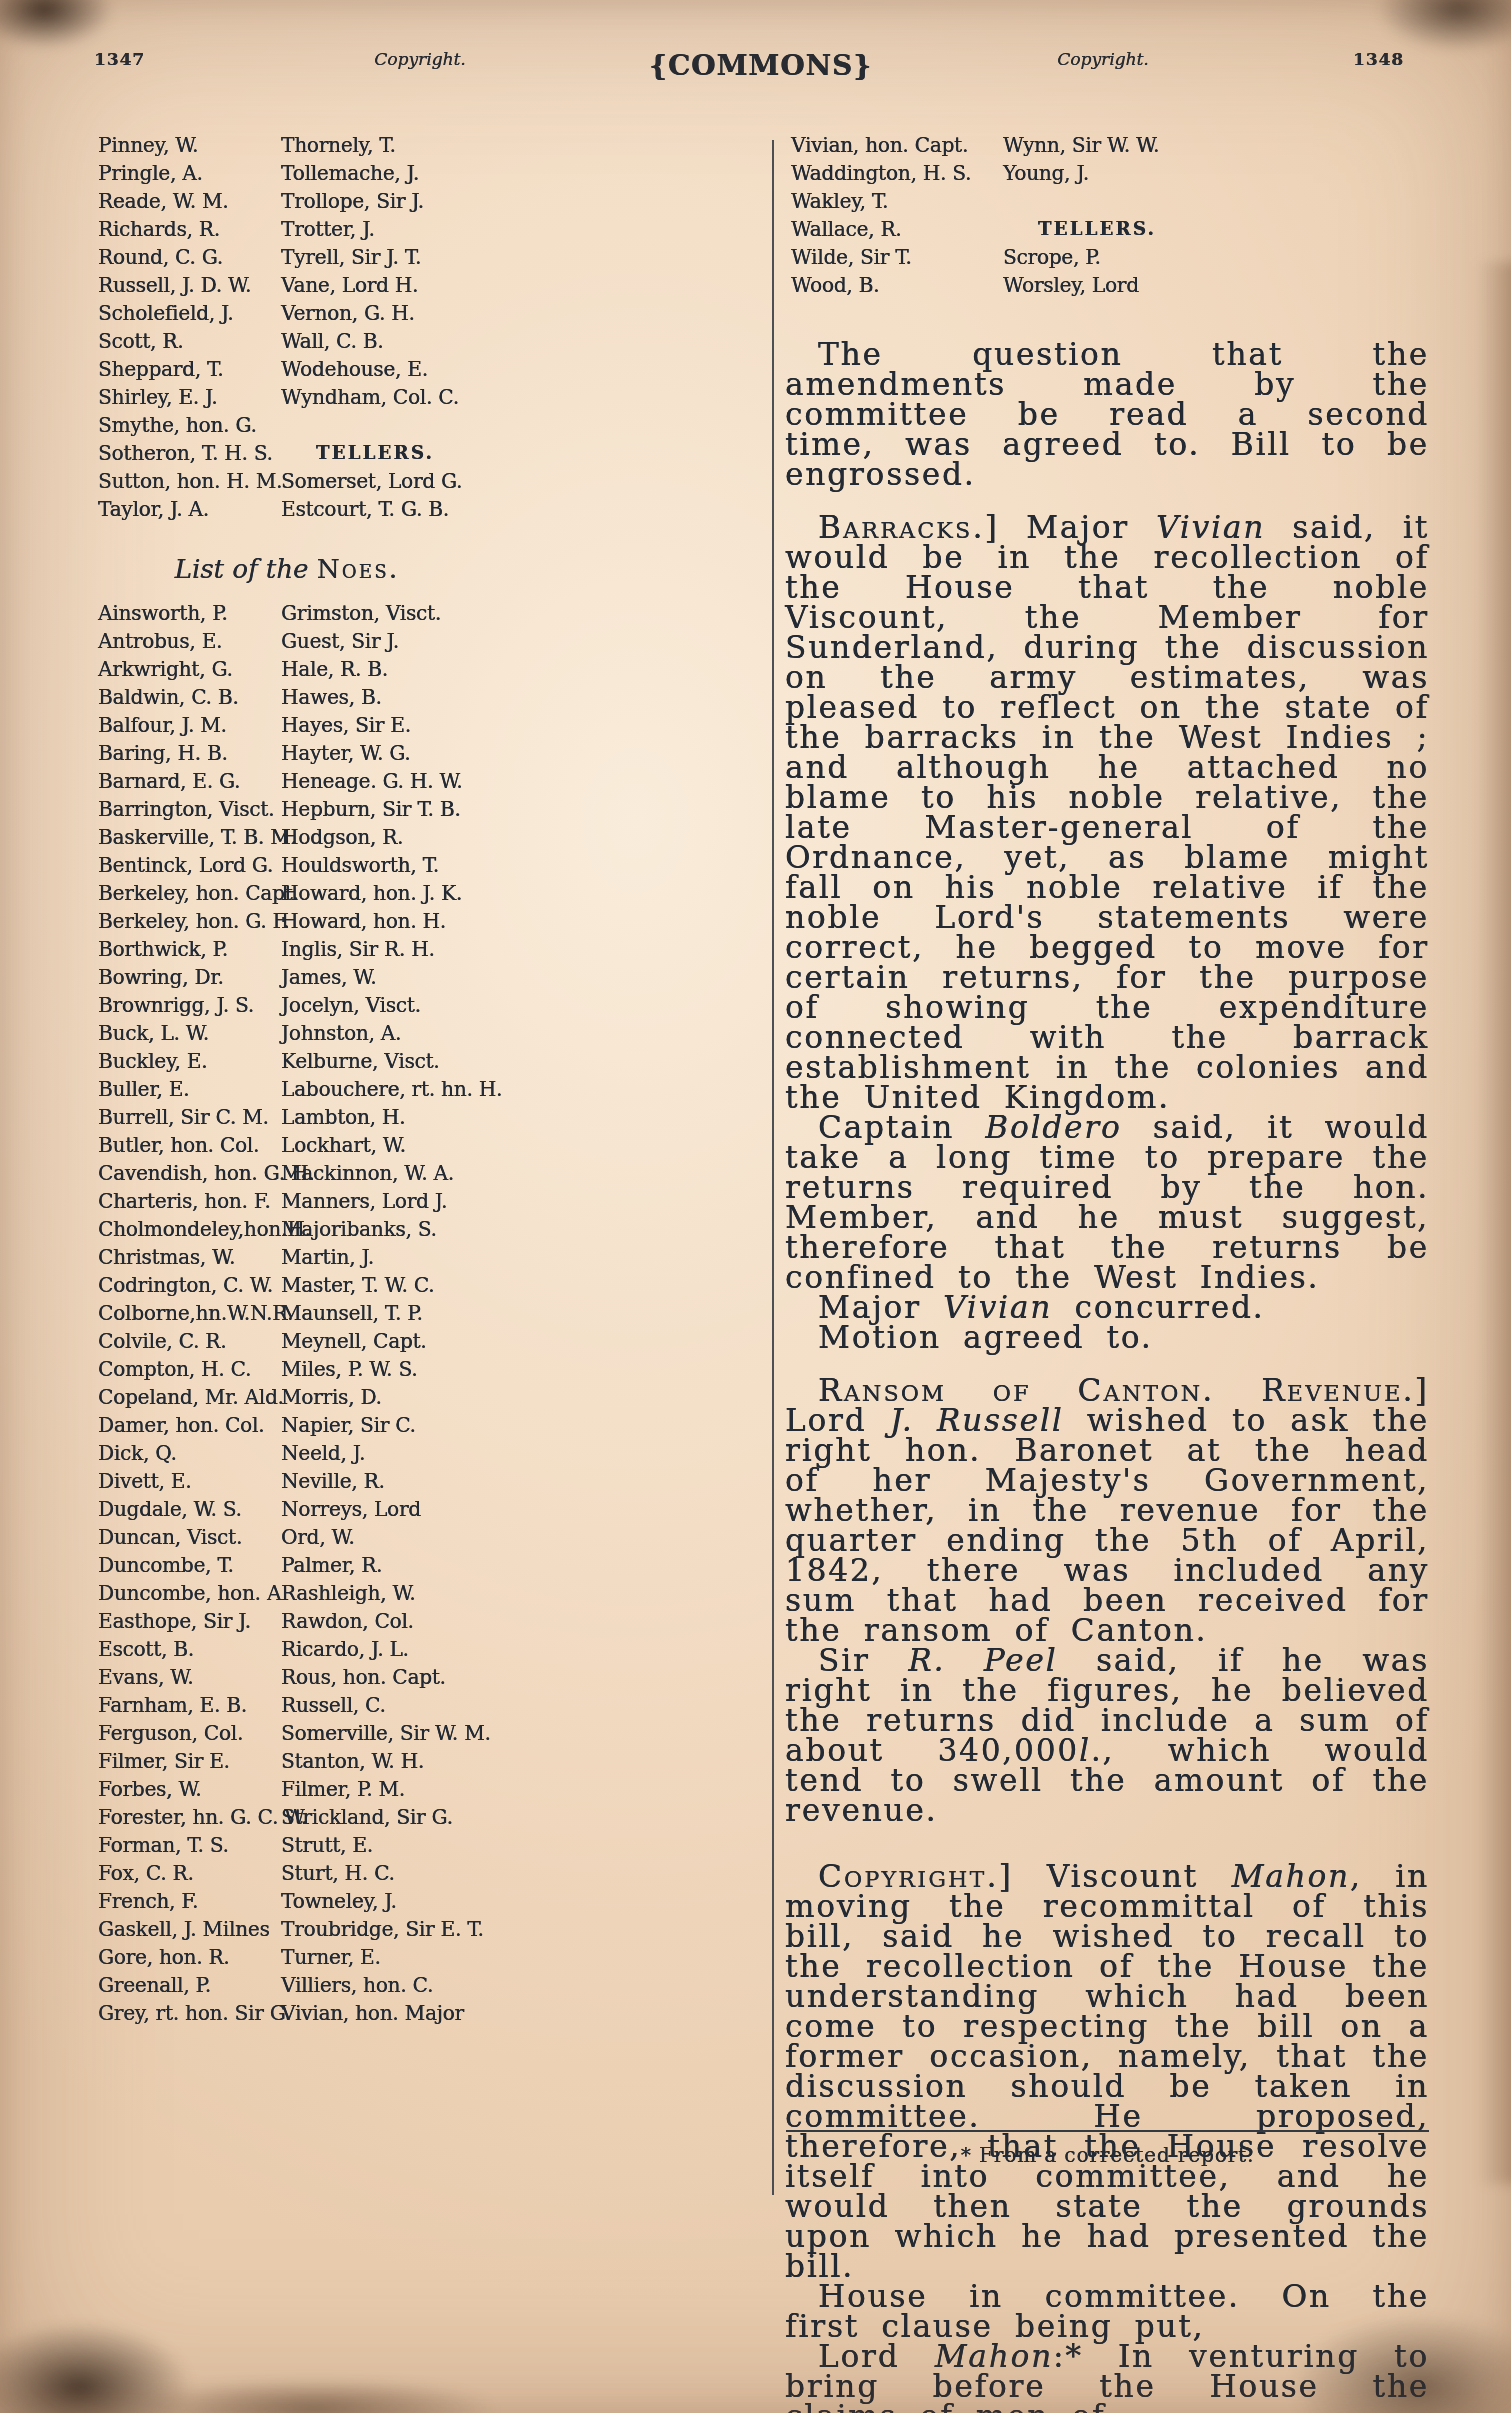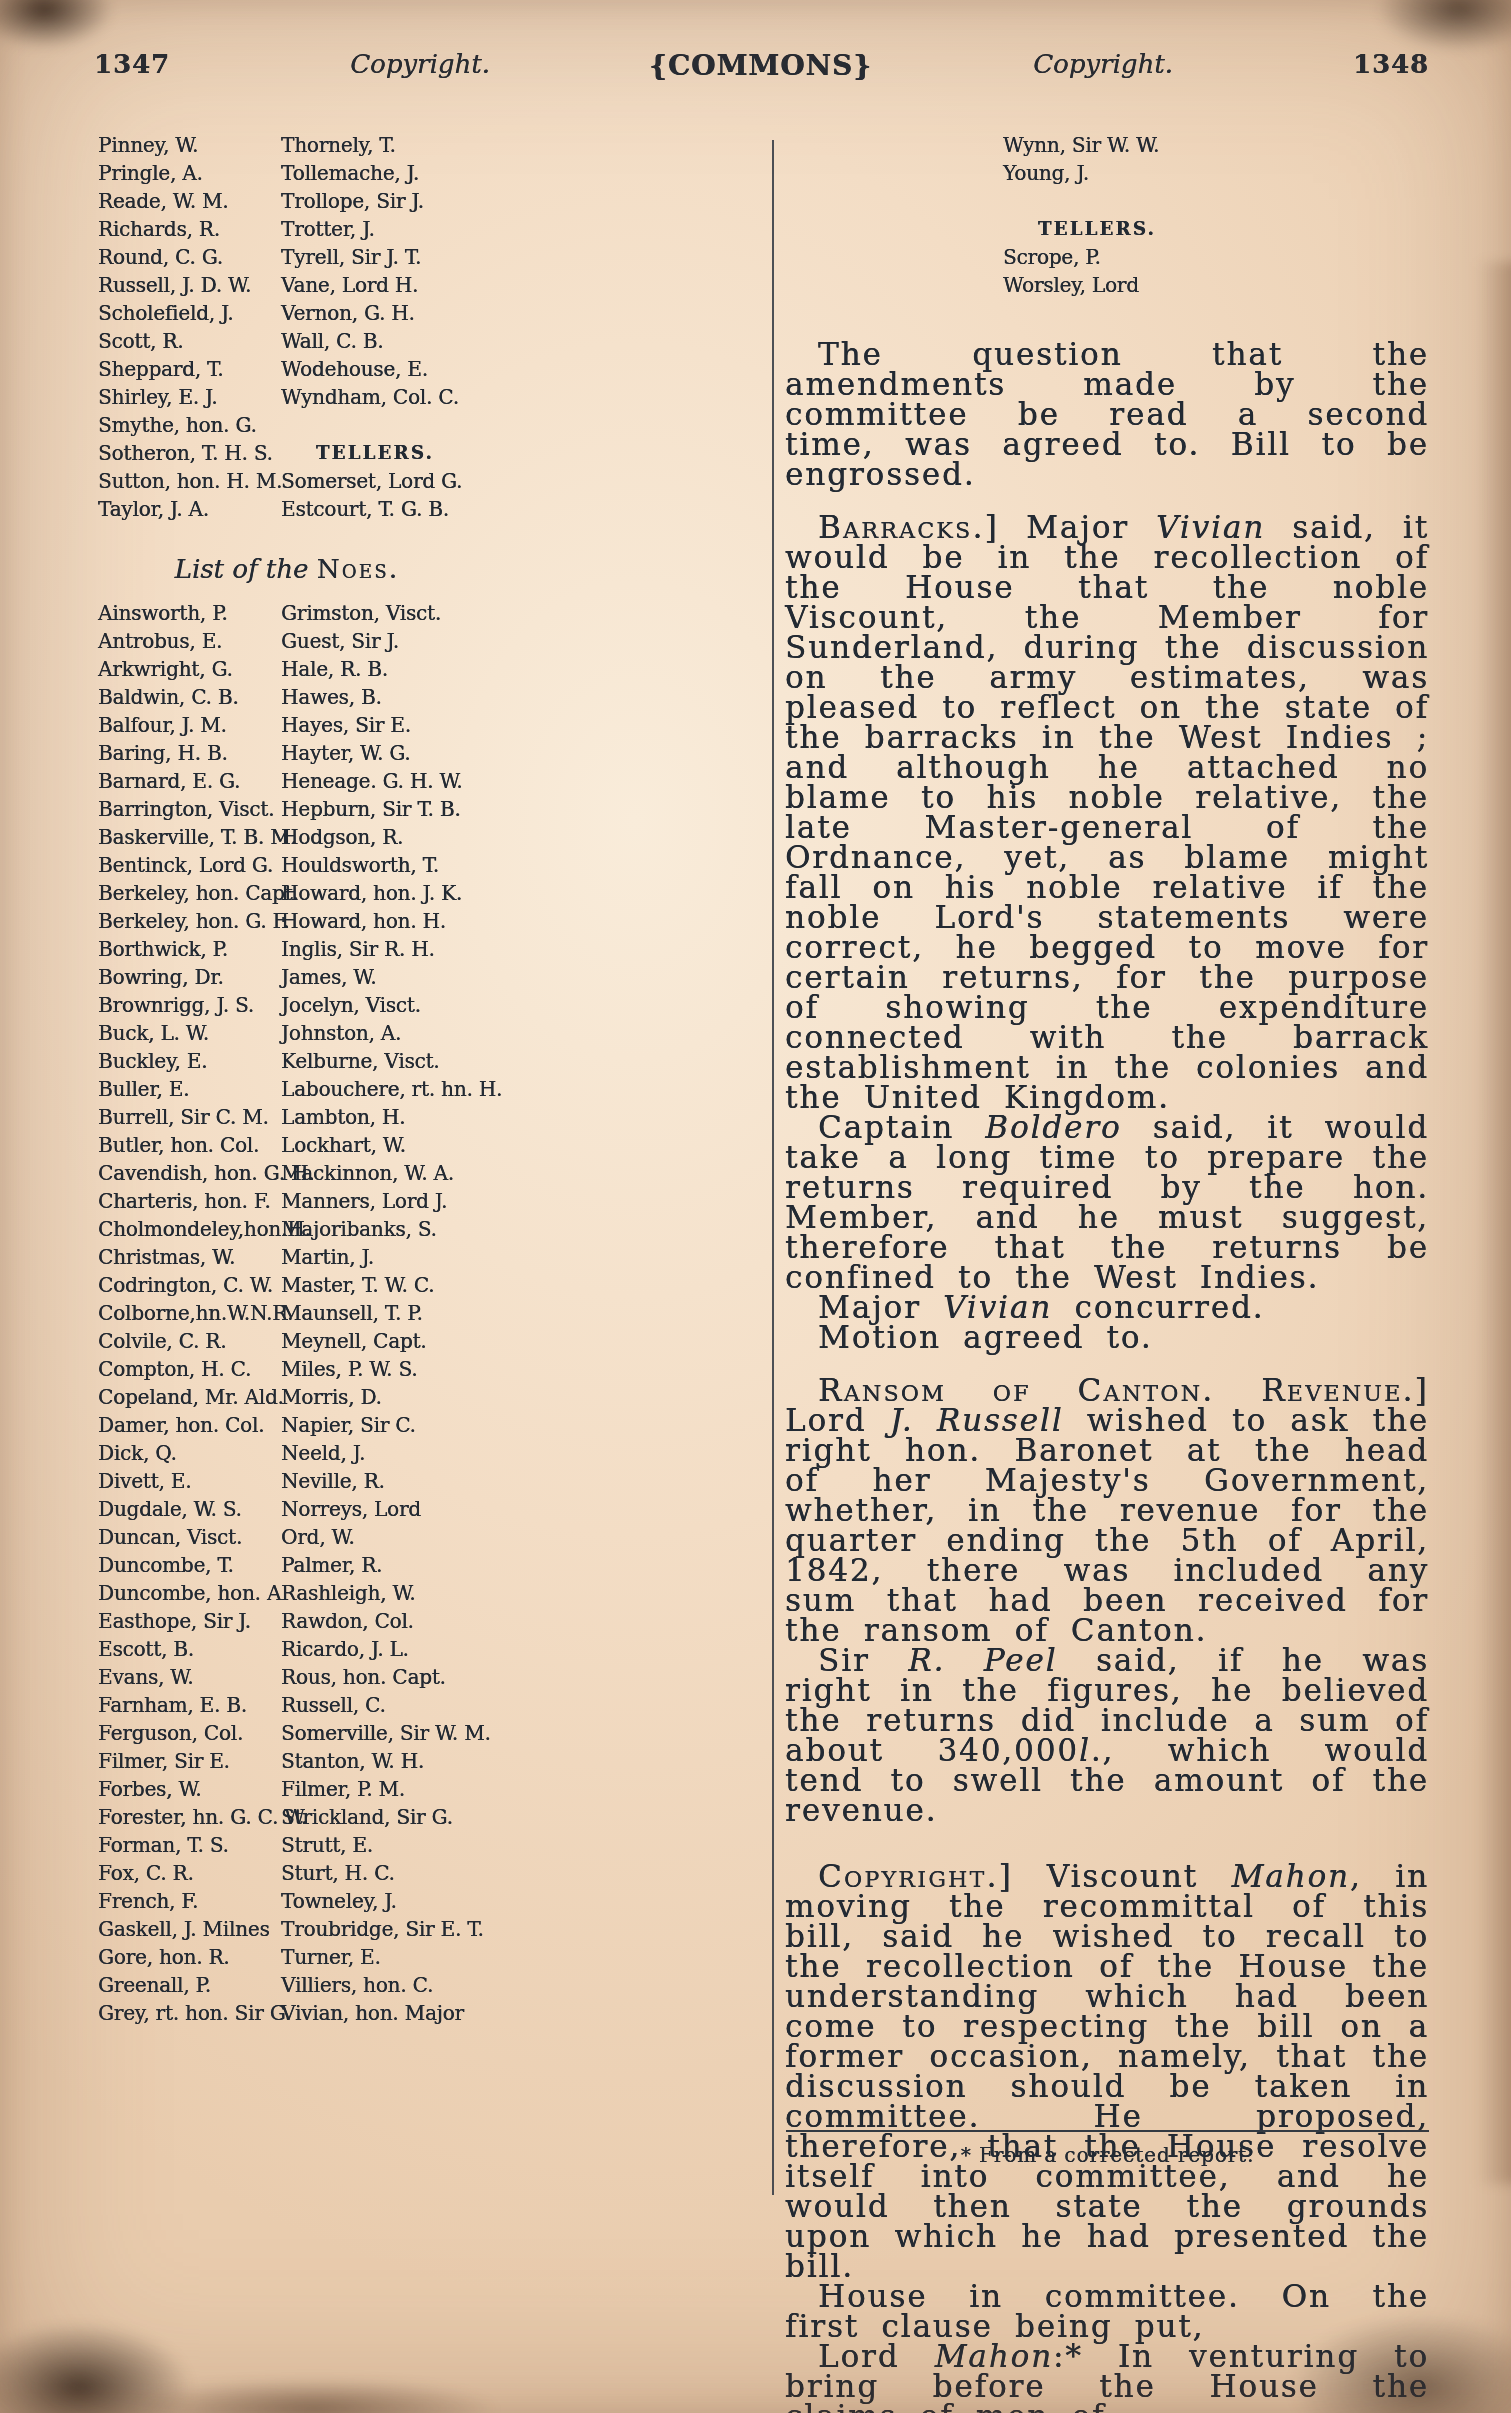--- a/index.html
+++ b/index.html
@@ -24,21 +24,21 @@
   .a-tl{top:-31px;left:-26px;width:140px;height:80px;background:radial-gradient(closest-side,rgba(25,18,14,.85),rgba(25,18,14,0));}
   .a-tr{top:-35px;right:-30px;width:166px;height:87px;background:radial-gradient(closest-side,rgba(25,18,14,.7),rgba(25,18,14,0));}
   .a-bl{bottom:-40px;left:-35px;width:227px;height:131px;background:radial-gradient(closest-side,rgba(30,20,14,.8),rgba(30,20,14,0));}
   .a-bm{bottom:-26px;left:131px;width:367px;height:61px;background:radial-gradient(closest-side,rgba(55,35,22,.5),rgba(55,35,22,0));}
   .a-br{bottom:-49px;right:-40px;width:262px;height:149px;background:radial-gradient(closest-side,rgba(40,26,16,.55),rgba(40,26,16,0));}
   .a-re{top:262px;right:-15.7px;width:52px;height:1922px;background:linear-gradient(to left,rgba(90,55,30,.35),rgba(90,55,30,0));}
 
   .ink{text-shadow:0.3px 0 0 currentColor;}
 
   
-  .hdr{position:absolute;top:49px;height:35px;font-size:26px;white-space:nowrap;}
+  .hdr{position:absolute;top:49px;height:35px;font-size:17px;white-space:nowrap;}
   .hdr.num{font-weight:bold;letter-spacing:0.9px;}
   .hdr.run{font-style:italic;width:210px;text-align:center;}
   .hdr.mid{font-weight:bold;width:227px;text-align:right;letter-spacing:0.9px;font-size:28px;}
   #h-pl{left:94px;}
   #h-rl{left:315px;}
   #h-c{left:645px;}
   #h-rr{left:998px;}
   #h-pr{left:1353px;}
 
   
@@ -122,20 +122,28 @@
       <div class="name-row">Tyrell, Sir J. T.</div>
       <div class="name-row">Vane, Lord H.</div>
       <div class="name-row">Vernon, G. H.</div>
       <div class="name-row">Wall, C. B.</div>
       <div class="name-row">Wodehouse, E.</div>
       <div class="name-row">Wyndham, Col. C.</div>
       <div class="name-row blank-row"></div>
       <div class="name-row tellers-row">TELLERS.</div>
       <div class="name-row">Somerset, Lord G.</div>
       <div class="name-row">Estcourt, T. G. B.</div>
+    </div>
+  <div id="ayes-c" class="namecol ink">
+      <div class="name-row">Vivian, hon. Capt.</div>
+      <div class="name-row">Waddington, H. S.</div>
+      <div class="name-row">Wakley, T.</div>
+      <div class="name-row">Wallace, R.</div>
+      <div class="name-row">Wilde, Sir T.</div>
+      <div class="name-row">Wood, B.</div>
     </div>
   <div id="ayes-d" class="namecol ink">
       <div class="name-row">Wynn, Sir W. W.</div>
       <div class="name-row">Young, J.</div>
       <div class="name-row blank-row"></div>
       <div class="name-row tellers-row">TELLERS.</div>
       <div class="name-row">Scrope, P.</div>
       <div class="name-row">Worsley, Lord</div>
     </div>
 

